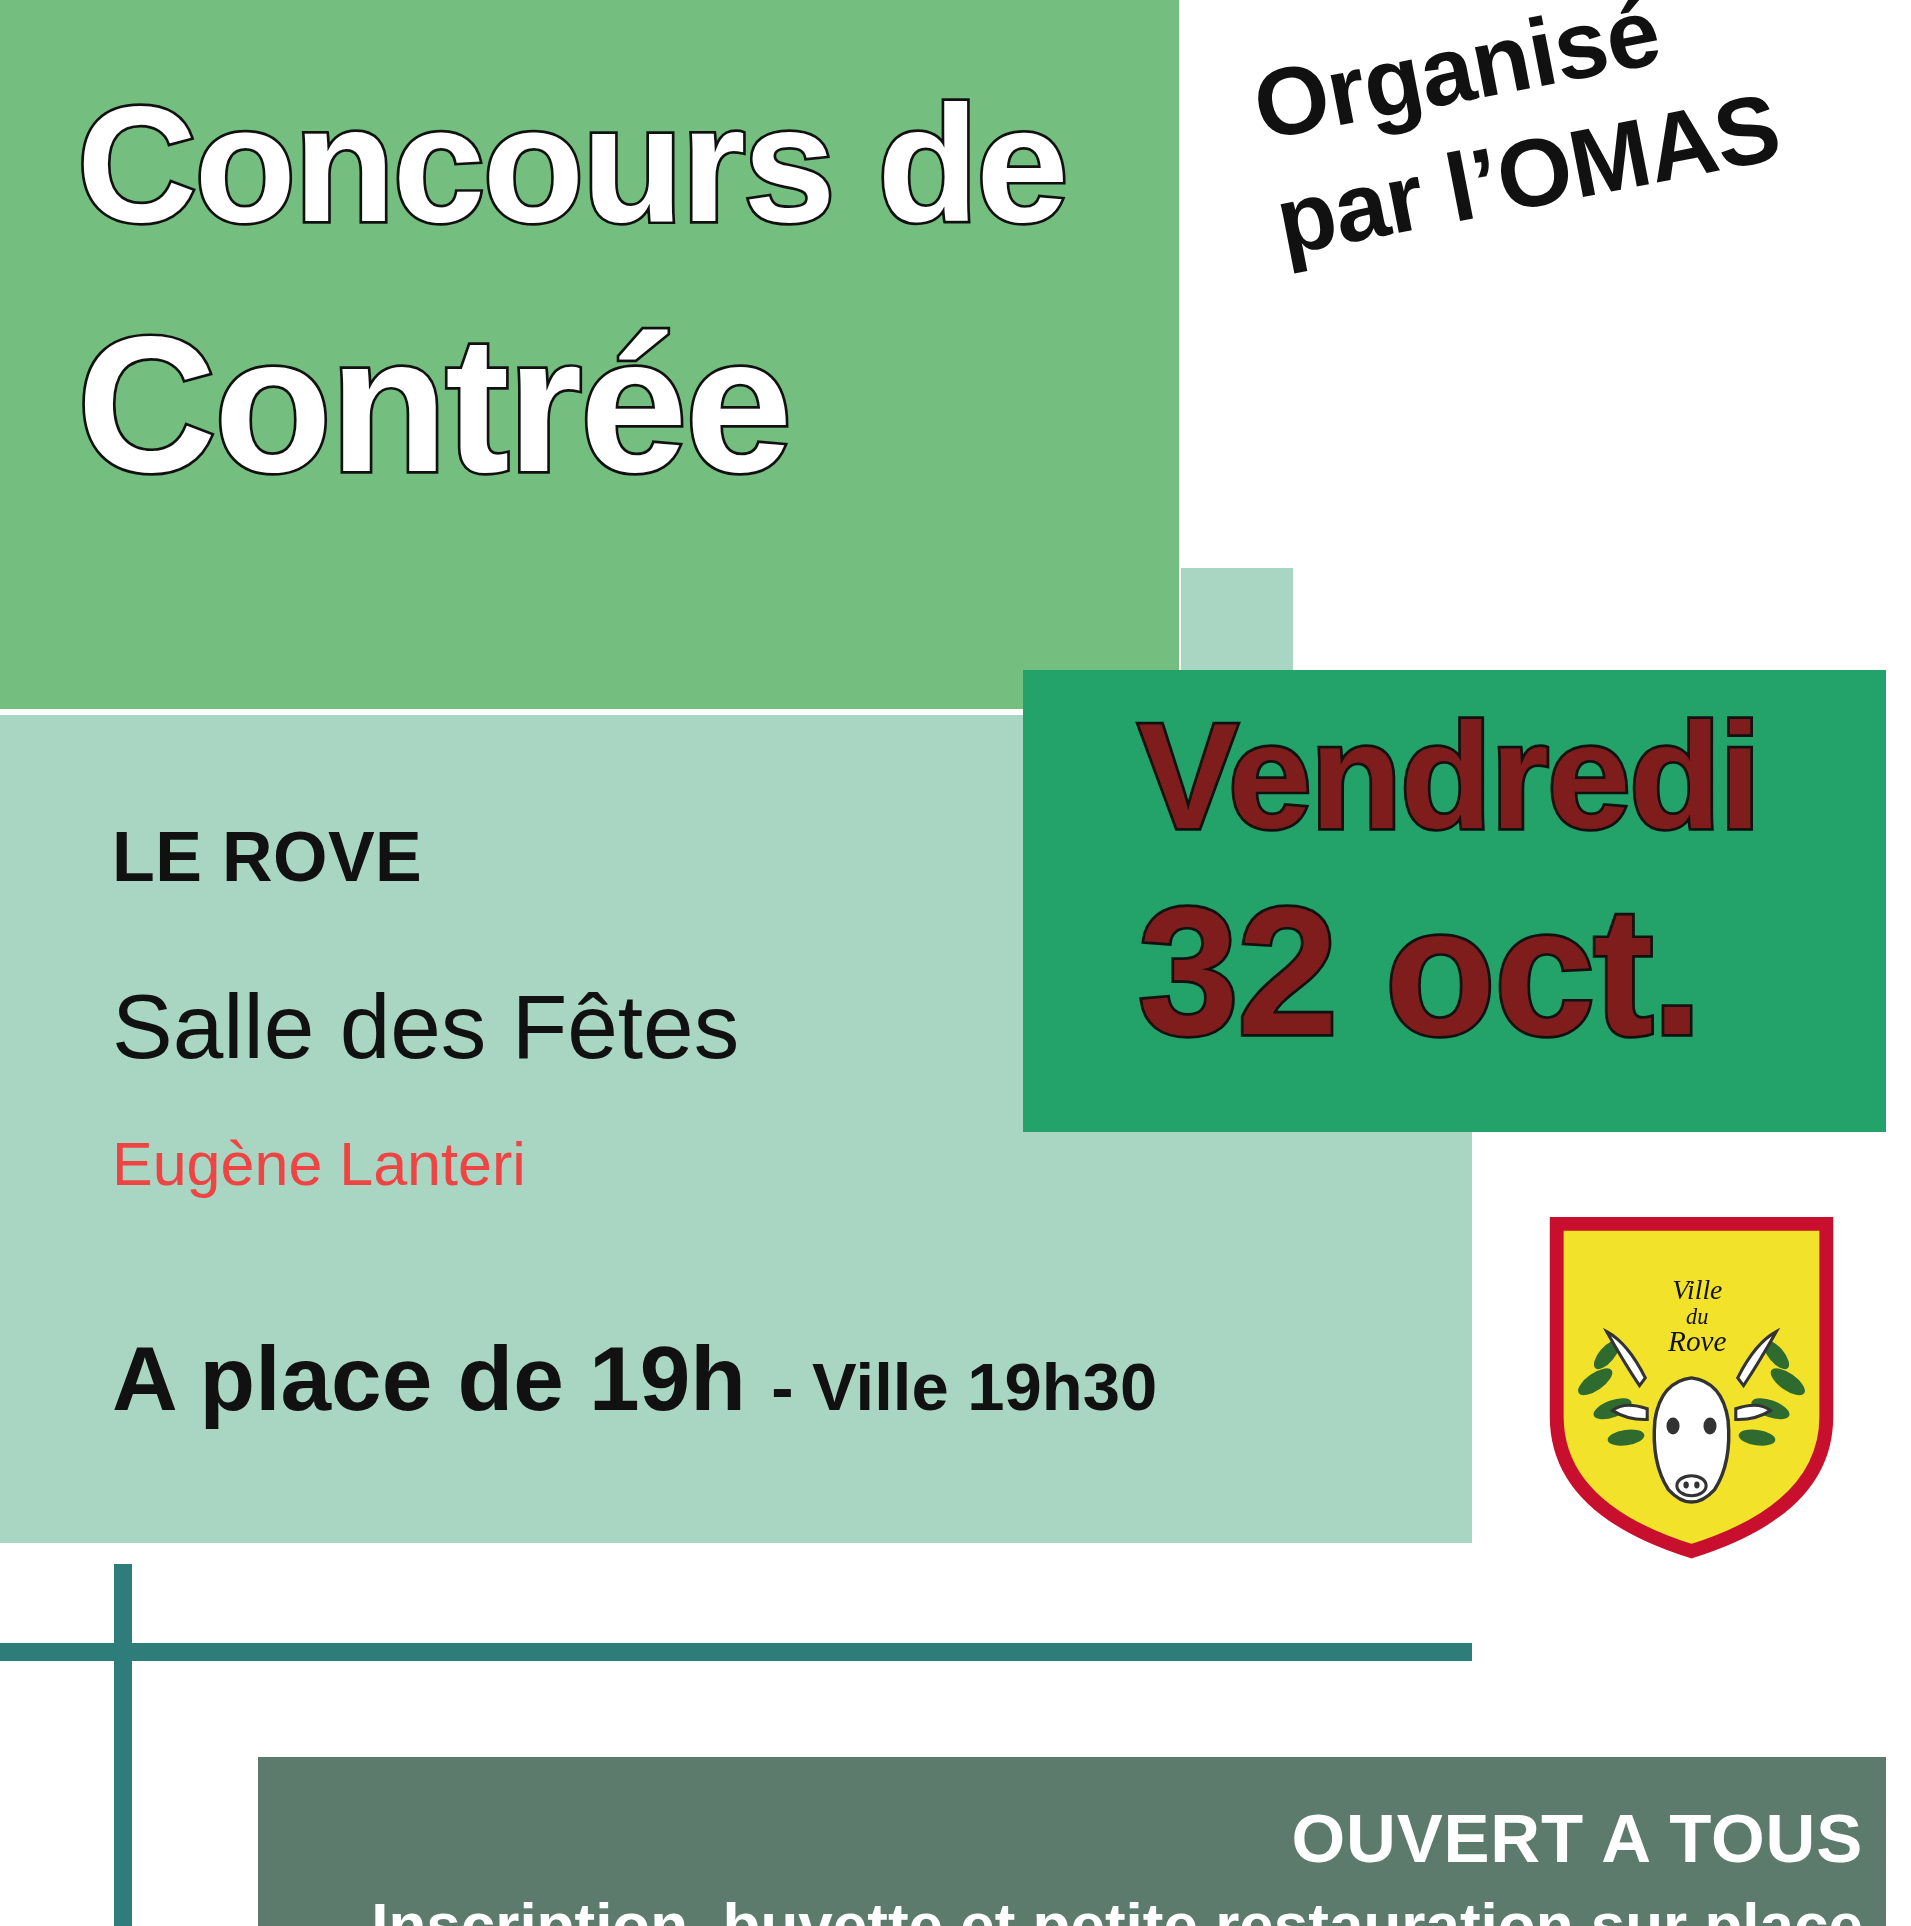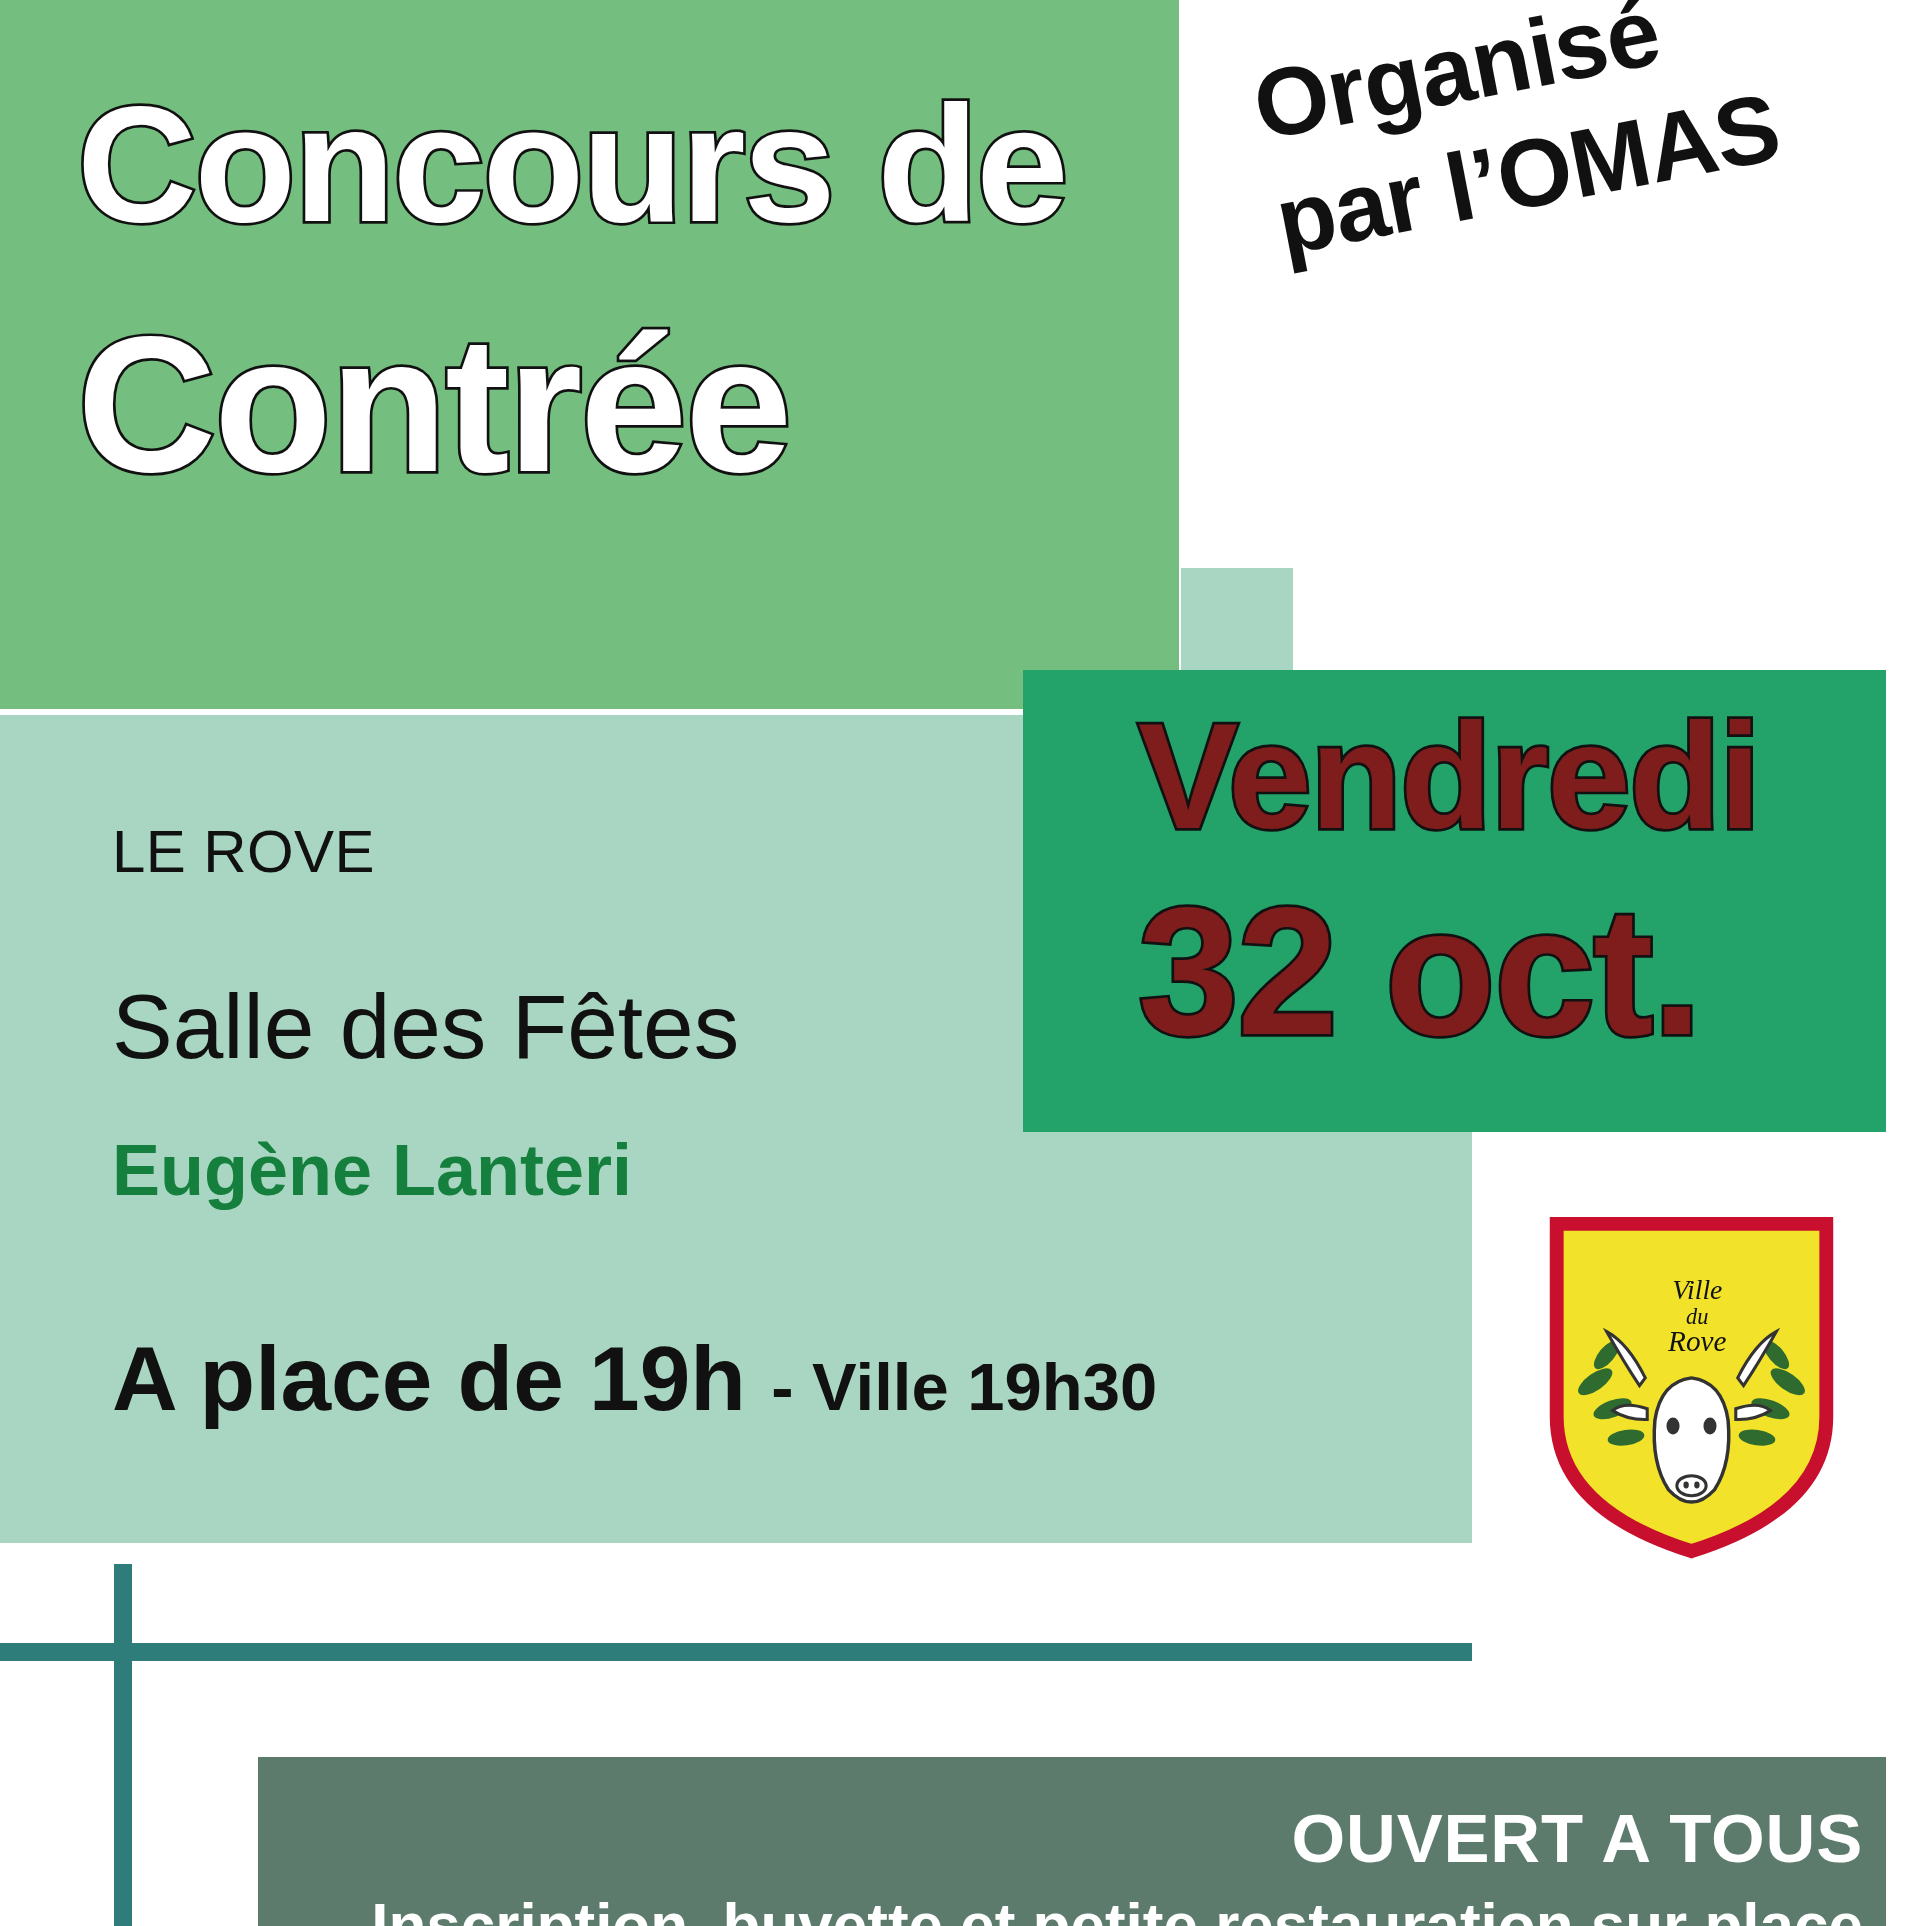--- a/index.html
+++ b/index.html
@@ -82,40 +82,40 @@
     left: 0;
     top: 715px;
     width: 1472px;
     height: 828px;
     background: #a9d6c2;
   }
   .venue-city {
     position: absolute;
     left: 112px;
     top: 817px;
-    font-size: 60px;
-    font-weight: normal;
+    font-size: 70px;
+    font-weight: bold;
     color: #111111;
     letter-spacing: 0.4px;
   }
   .venue-hall1 {
     position: absolute;
     left: 112px;
     top: 975px;
     font-size: 91px;
     font-weight: normal;
     color: #111111;
   }
   .venue-hall2 {
     position: absolute;
     left: 112px;
     top: 1129px;
-    font-size: 72px;
-    font-weight: bold;
-    color: #15803d;
+    font-size: 61px;
+    font-weight: normal;
+    color: #ef4444;
   }
   .venue-time {
     position: absolute;
     left: 112px;
     top: 1327px;
     font-size: 91px;
     font-weight: bold;
     color: #111111;
     white-space: nowrap;
   }

